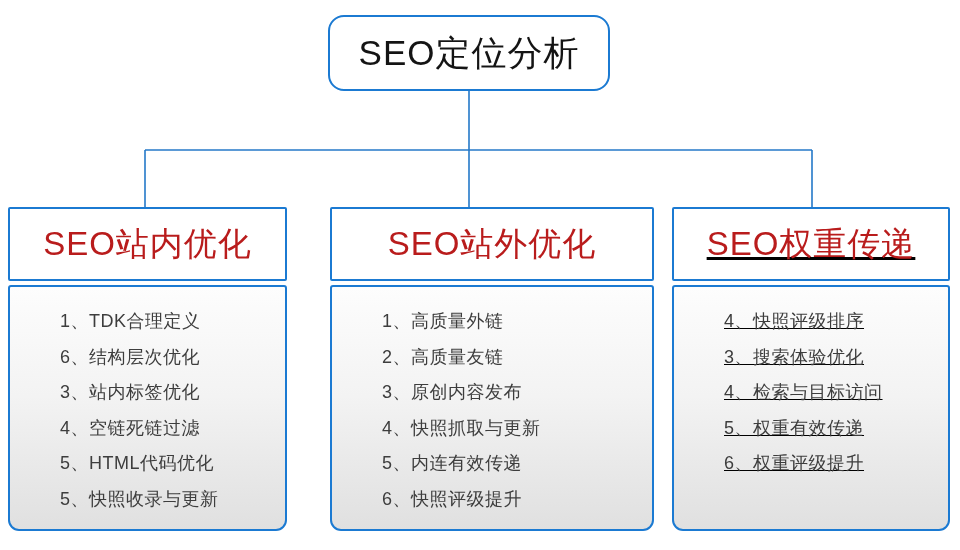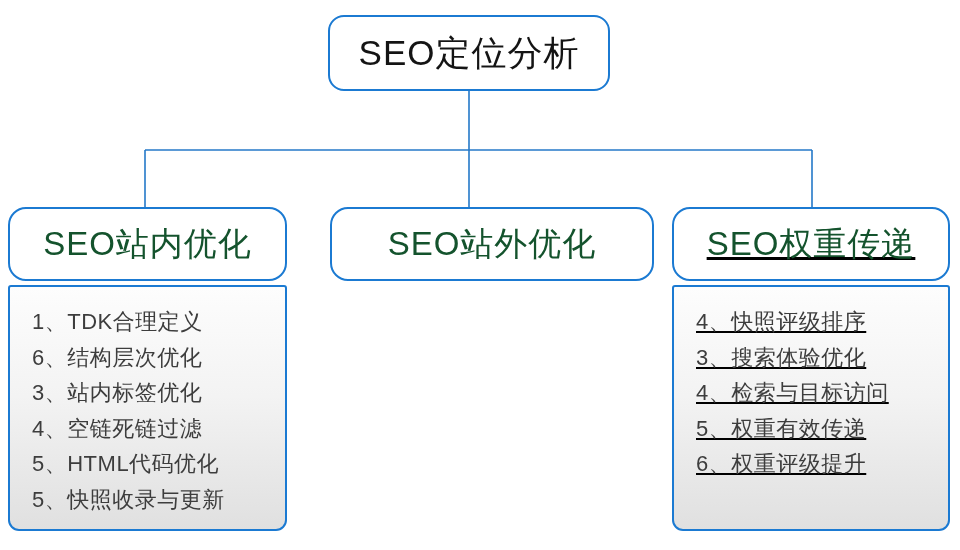--- a/index.html
+++ b/index.html
@@ -55,45 +55,46 @@
   .col-0 { left: 8px;   width: 279px; }
   .col-1 { left: 330px; width: 324px; }
   .col-2 { left: 672px; width: 278px; text-decoration: underline; }
 
   .header-box {
     box-sizing: border-box;
     width: 100%;
     height: 74px;
     background: #ffffff;
     border: 2px solid #1b7ad2;
-    border-radius: 18px;
+    border-radius: 2px;
     display: flex;
     align-items: center;
     justify-content: center;
     font-size: 33px;
     letter-spacing: 1px;
-    color: #14532d;
+    color: #b91c1c;
   }
   .list-box {
     box-sizing: border-box;
     width: 100%;
     height: 246px;
     margin-top: 4px;
     background: linear-gradient(to bottom, #fdfdfd 0%, #f3f3f3 45%, #e0e0e0 100%);
     border: 2px solid #1b7ad2;
     border-radius: 3px 3px 11px 11px;
     padding: 17px 10px 0 22px;
     overflow: hidden;
   }
   .list-item {
-    font-size: 22px;
+    font-size: 18px;
     line-height: 35.5px;
     color: #3d3d3d;
     letter-spacing: 0.5px;
     white-space: nowrap;
+    margin-left: 28px;
   }
 </style>
 </head>
 <body>
 
 <div id="canvas">
 
   <svg id="connectors" viewBox="0 0 960 550">
     <line x1="469" y1="91" x2="469" y2="150"></line>
     <line x1="145" y1="150" x2="812" y2="150"></line>
@@ -117,20 +118,28 @@
       <div class="list-item">4、空链死链过滤</div>
       <div class="list-item">5、HTML代码优化</div>
       <div class="list-item">5、快照收录与更新</div>
     </div>
   </div>
 
   <div class="column col-1">
     <div class="header-box">
       <span>SEO站外优化</span>
     </div>
+    <div class="list-box">
+      <div class="list-item">1、高质量外链</div>
+      <div class="list-item">2、高质量友链</div>
+      <div class="list-item">3、原创内容发布</div>
+      <div class="list-item">4、快照抓取与更新</div>
+      <div class="list-item">5、内连有效传递</div>
+      <div class="list-item">6、快照评级提升</div>
+    </div>
   </div>
 
   <div class="column col-2">
     <div class="header-box">
       <span>SEO权重传递</span>
     </div>
     <div class="list-box">
       <div class="list-item">4、快照评级排序</div>
       <div class="list-item">3、搜索体验优化</div>
       <div class="list-item">4、检索与目标访问</div>

